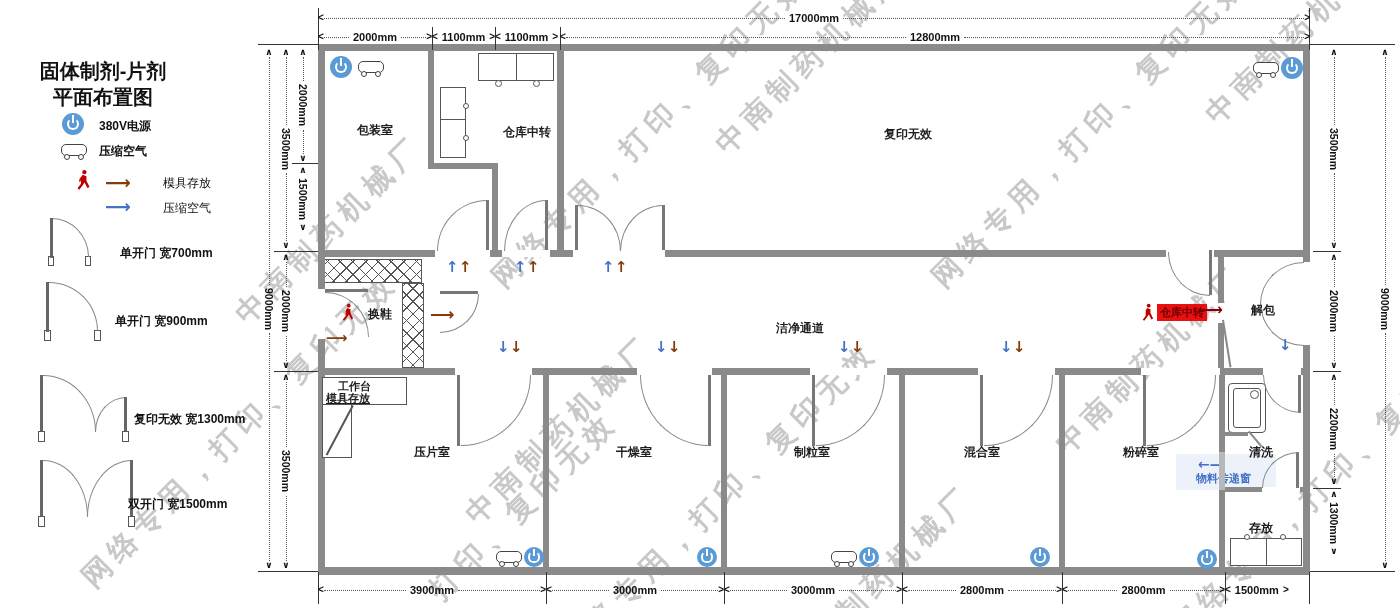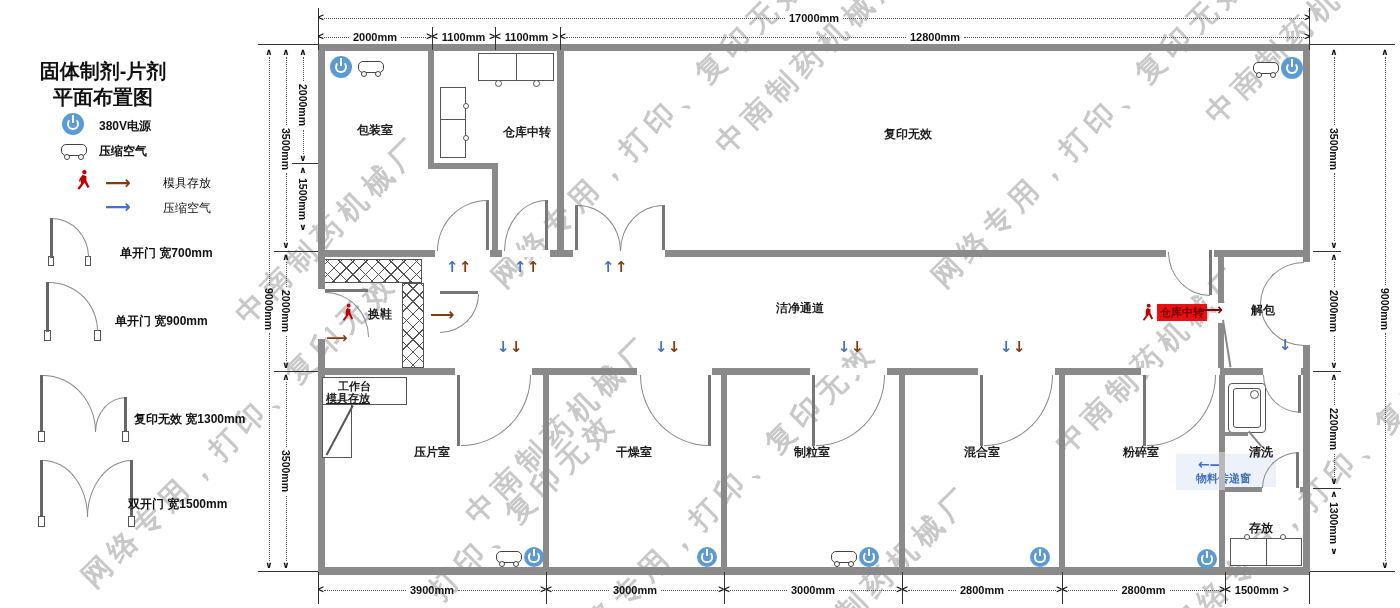--- a/index.html
+++ b/index.html
@@ -240,21 +240,21 @@
   <div class="pwr" style="left:697px;top:547px;width:20px;height:20px;"></div>
   <div class="air" style="left:831px;top:551px;"></div>
   <div class="pwr" style="left:859px;top:547px;width:20px;height:20px;"></div>
   <div class="pwr" style="left:1030px;top:547px;width:20px;height:20px;"></div>
   <div class="pwr" style="left:1197px;top:549px;width:20px;height:20px;"></div>
 
   <div class="rlab" style="left:375px;top:130px;">包装室</div>
   <div class="rlab" style="left:527px;top:132px;">仓库中转</div>
   <div class="rlab" style="left:908px;top:134px;">复印无效</div>
   <div class="rlab" style="left:380px;top:314px;">换鞋</div>
-  <div class="rlab" style="left:800px;top:308px;font-family:Liberation Mono, monospace;">洁净通道</div>
+  <div class="rlab" style="left:800px;top:328px;font-family:Liberation Mono, monospace;">洁净通道</div>
   <div class="rlab" style="left:1263px;top:310px;">解包</div>
   <div class="rlab" style="left:432px;top:452px;">压片室</div>
   <div class="rlab" style="left:634px;top:452px;">干燥室</div>
   <div class="rlab" style="left:812px;top:452px;">制粒室</div>
   <div class="rlab" style="left:982px;top:452px;">混合室</div>
   <div class="rlab" style="left:1141px;top:452px;">粉碎室</div>
   <div class="rlab" style="left:1261px;top:452px;">清洗</div>
   <div class="rlab" style="left:1261px;top:528px;">存放</div>
 
   <svg class="person" style="left:338px;top:302px;width:19px;height:21px;" viewBox="0 0 32 32">

